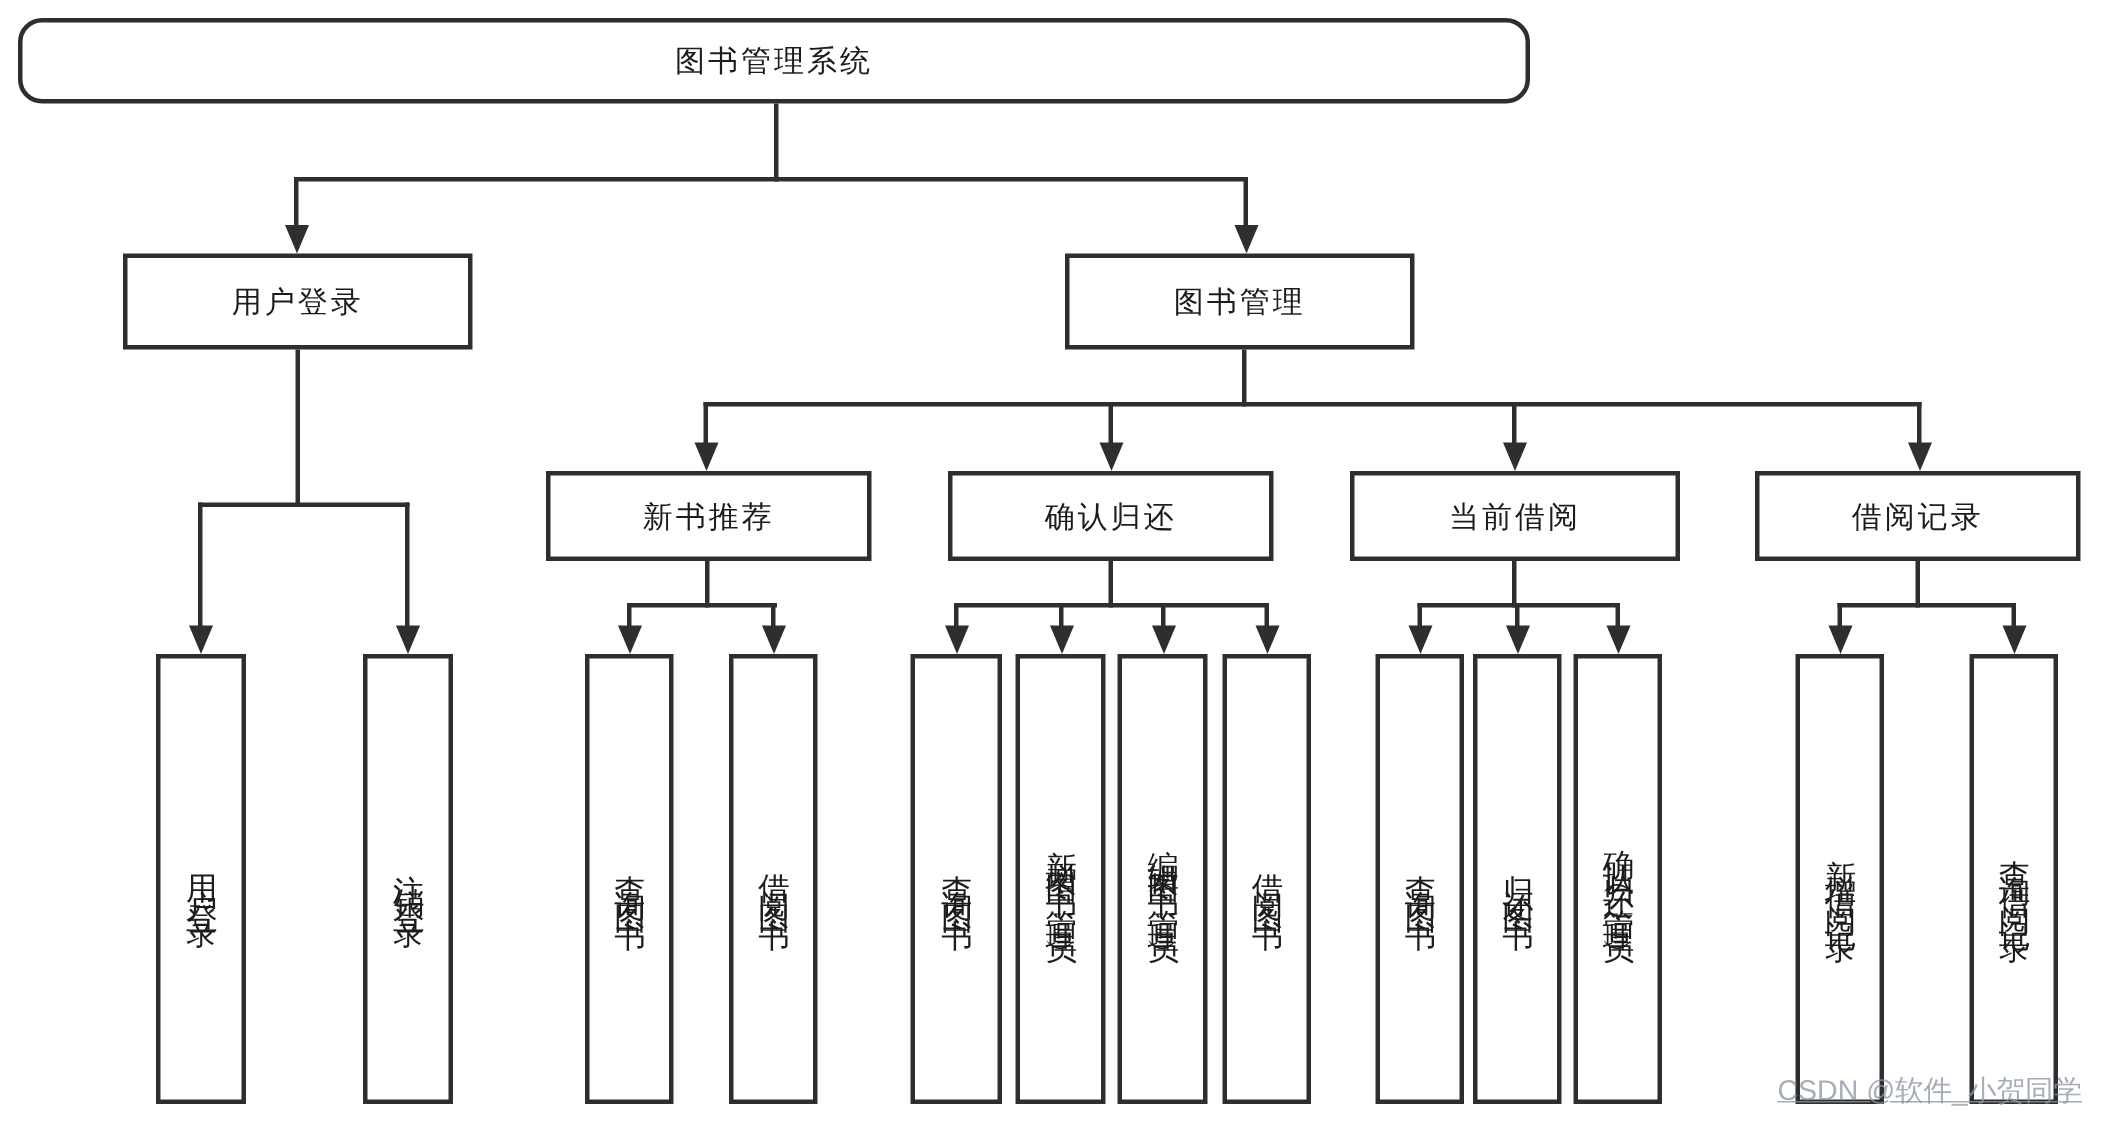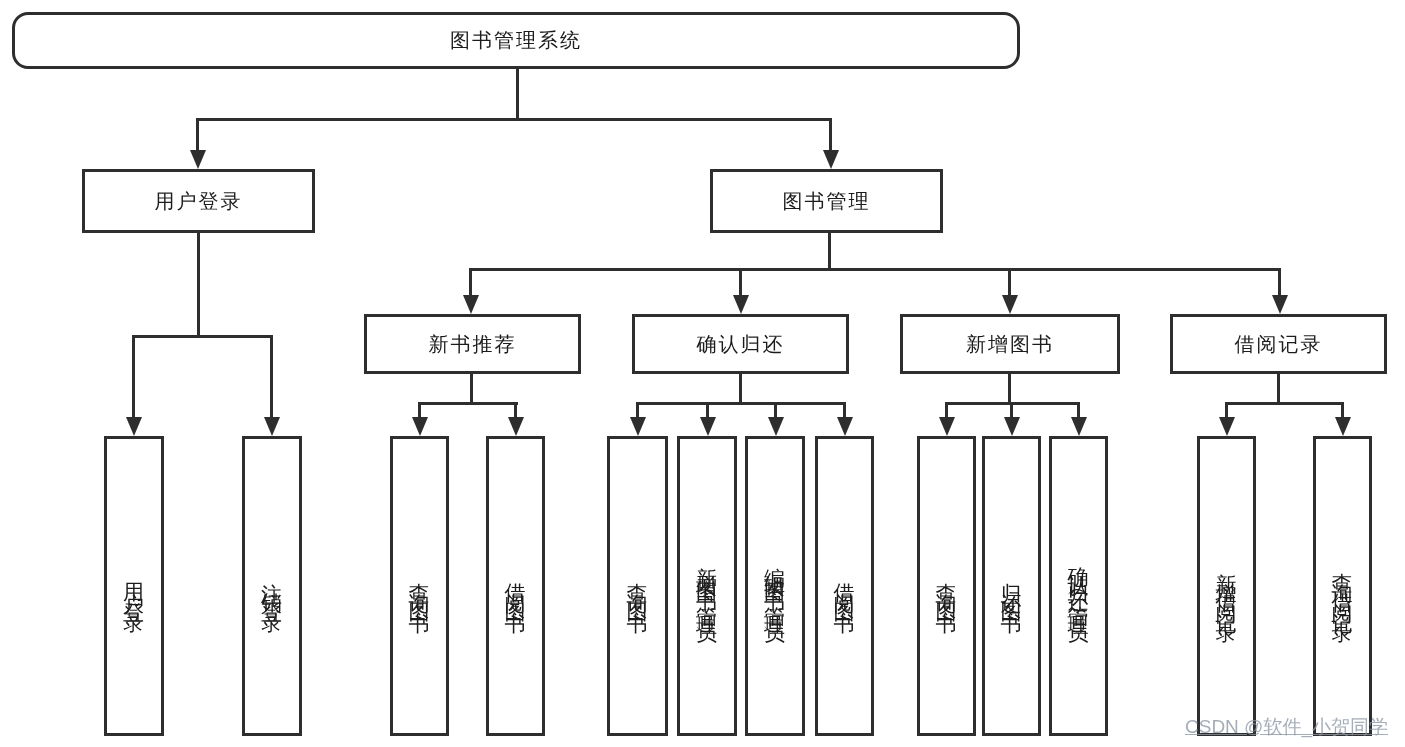--- a/index.html
+++ b/index.html
@@ -71,21 +71,21 @@
 
   <div class="box" style="left:364px;top:314px;width:217px;height:60px;">
     <span>新书推荐</span>
   </div>
 
   <div class="box" style="left:632px;top:314px;width:217px;height:60px;">
     <span>确认归还</span>
   </div>
 
   <div class="box" style="left:900px;top:314px;width:220px;height:60px;">
-    <span>新增图书</span>
+    <span>当前借阅</span>
   </div>
 
   <div class="box" style="left:1170px;top:314px;width:217px;height:60px;text-align:center;">
     <span>借阅记录</span>
   </div>
 
   <div class="box leaf" style="left:104px;top:436px;width:60px;height:300px;">
     <span class="vtext">用户登录</span>
   </div>
 

